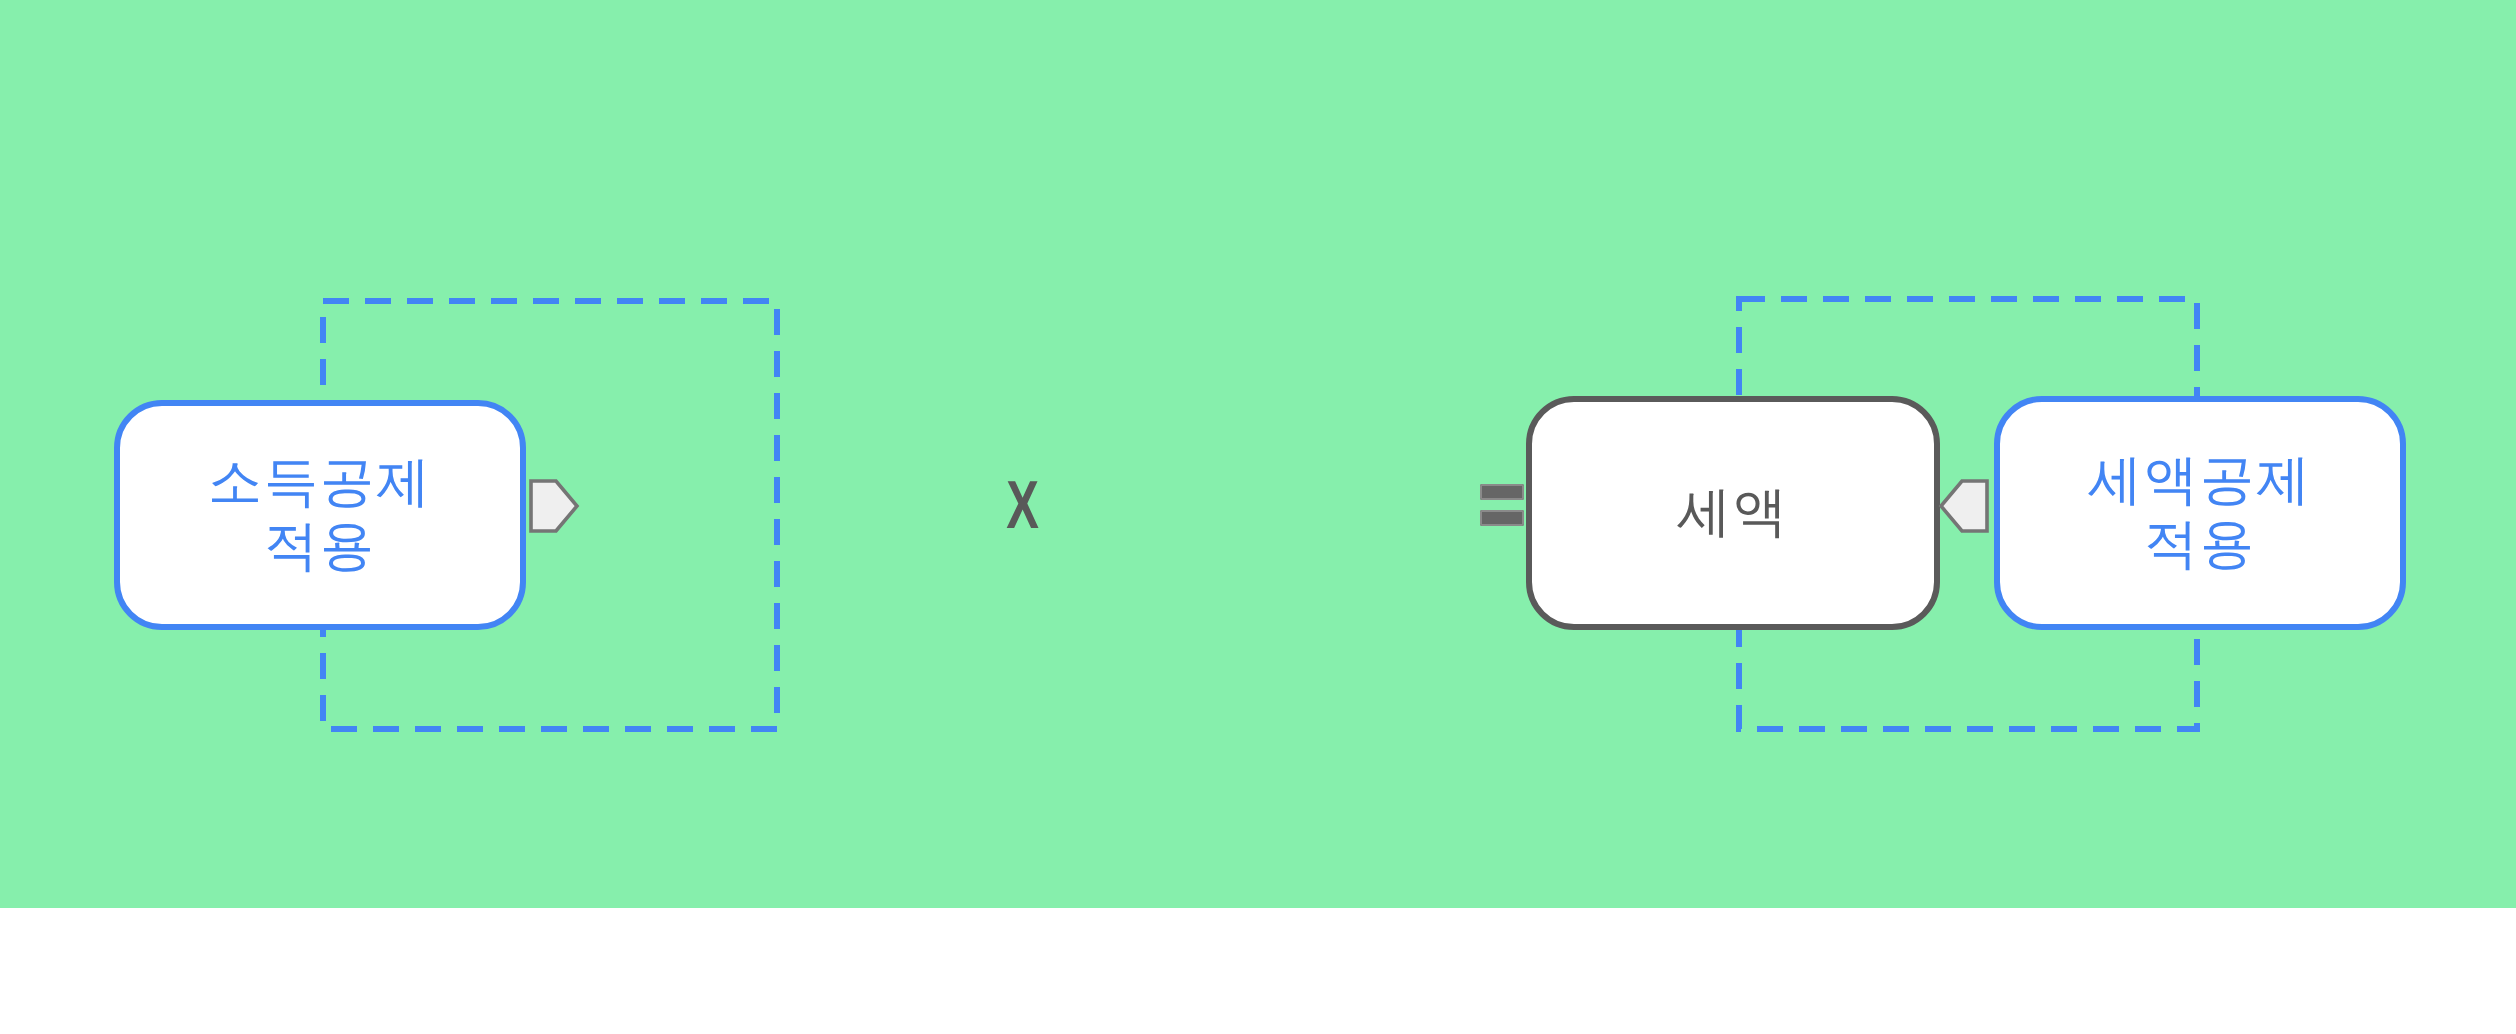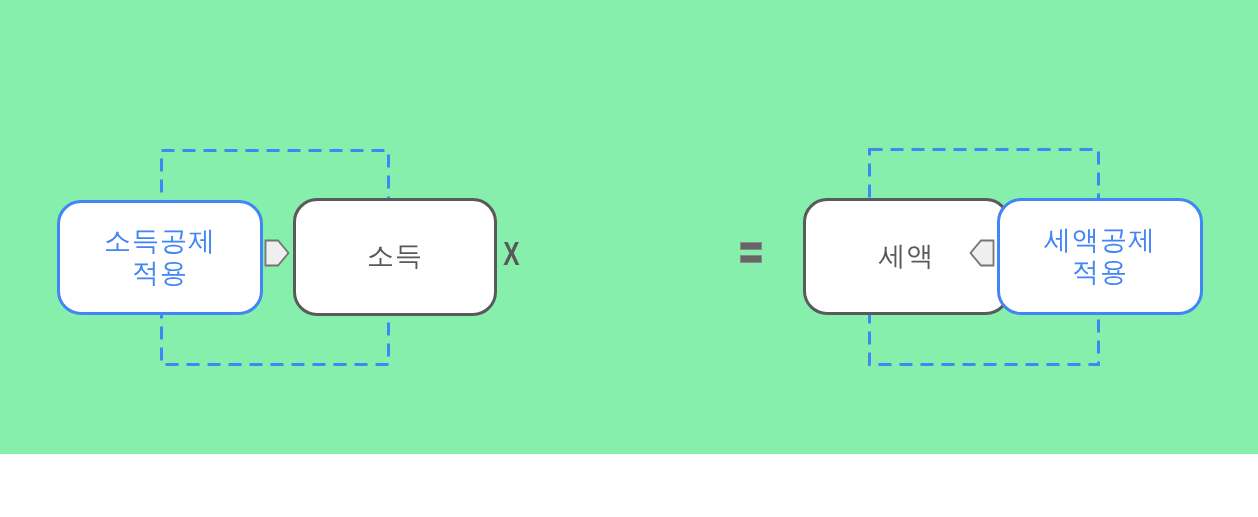--- a/index.html
+++ b/index.html
@@ -86,26 +86,23 @@
   </svg>
   <svg class="group-outline" style="left:868px; top:148px;" width="232" height="218">
     <rect x="1.5" y="1.5" width="229" height="215" fill="none" stroke="#4285F4" stroke-width="3" stroke-dasharray="13 8"></rect>
   </svg>
 
   <div class="node blue" style="left:57px; top:200px; width:206px; height:115px;">
     <span class="label">소득공제
 적용</span>
   </div>
 
-  <div class="node gray" style="left:293px; top:198px; width:204px; height:118px;">
-    <span class="label">소득</span>
-  </div>
 
 
-  <div class="node gray" style="left:763px; top:198px; width:207px; height:117px;margin-left:40px;">
+  <div class="node gray" style="left:763px; top:198px; width:207px; height:117px;">
     <span class="label">세액</span>
   </div>
 
   <div class="node blue" style="left:997px; top:198px; width:206px; height:117px;">
     <span class="label">세액공제
 적용</span>
   </div>
 
   <svg class="connector" style="left:264px; top:239px;" width="26" height="28">
     <polygon points="1.5,1.5 14,1.5 24.5,14 14,26.5 1.5,26.5" fill="#efefef" stroke="#757575" stroke-width="1.8" stroke-linejoin="miter"></polygon>

